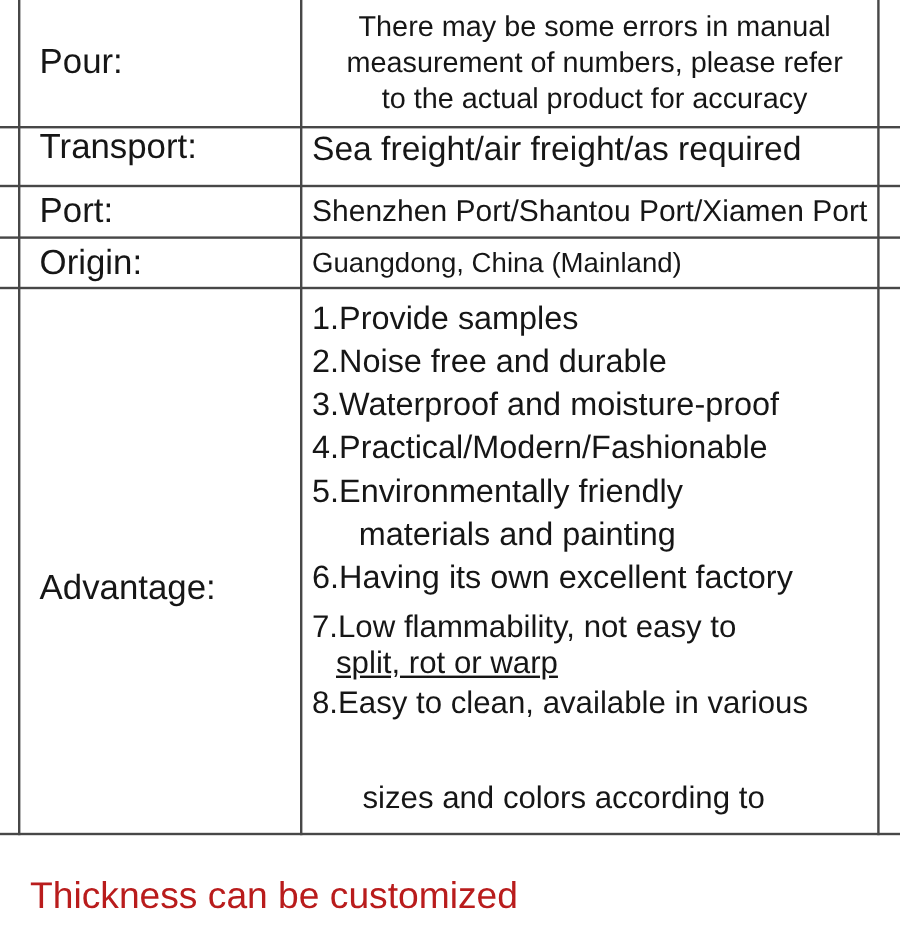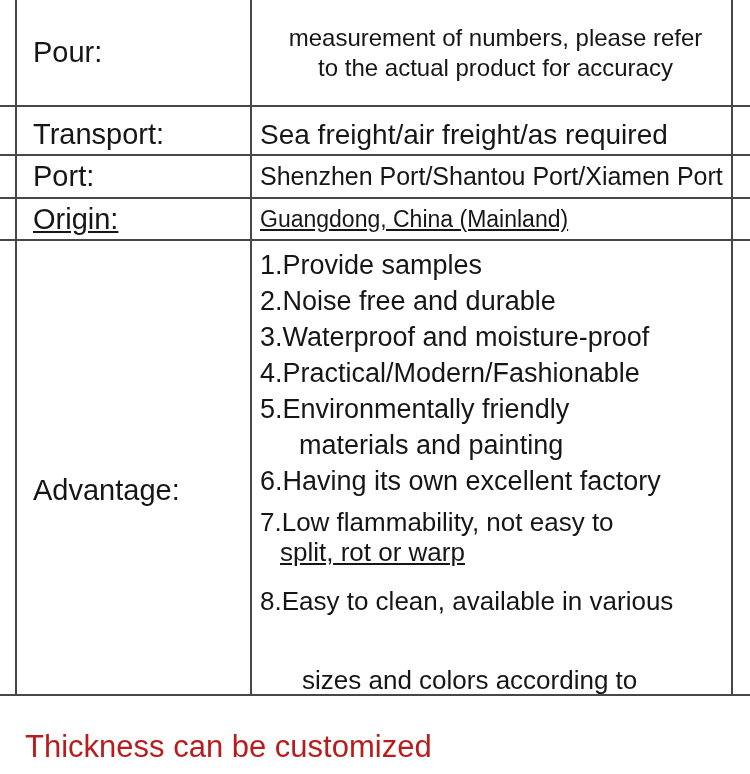--- a/index.html
+++ b/index.html
@@ -34,23 +34,23 @@
     font-size: 29px;
     color: #161616;
   }
   .value-cell {
     left: 252px; width: 479px;
     align-items: center;
     padding-left: 8px;
     color: #161616;
   }
   .r1 { top: 0;     height: 105px; }
-  .r2 { top: 118px; height: 33px;  }
+  .r2 { top: 107px; height: 33px;  }
   .r3 { top: 156px; height: 41px;  }
-  .r4 { top: 199px; height: 40px; text-decoration: underline;  }
+  .r4 { top: 199px; height: 40px;  }
   .r5 { top: 241px; height: 453px; }
 
   .pour-value { flex-direction: column; justify-content: center; font-size: 24px; line-height: 30px; }
   .transport-value { font-size: 28px; }
   .port-value { font-size: 25px; }
   .origin-value { font-size: 23px; }
 
   .advantage-label { align-items: center; padding-bottom: 28px; margin-top: 37px; }
 
   .advantage-value {
@@ -59,21 +59,21 @@
     align-items: flex-start;
     padding-top: 6px;
   }
   .adv-line { font-size: 27px; line-height: 36px; white-space: nowrap; }
   .adv-line.sz-b { font-size: 26px; line-height: 30px; }
   .adv-line.sz-c { font-size: 26px; line-height: 32px; }
   .ind-a { padding-left: 39px; }
   .ind-b { padding-left: 20px; text-decoration: underline; }
   .ind-c { padding-left: 42px; margin-top: 47px; }
   .gap-sm { margin-top: 8px; }
-  .gap-md { margin-top: 18px; }
+  .gap-md { margin-top: 2px; }
 
   .caption {
     position: absolute;
     left: 25px;
     top: 729px;
     font-size: 31px;
     color: #b91c1c;
     white-space: nowrap;
   }
 </style>
@@ -88,20 +88,21 @@
   <div class="hline hl-4"></div>
   <div class="hline hl-5"></div>
   <div class="vline vl-left"></div>
   <div class="vline vl-mid"></div>
   <div class="vline vl-right"></div>
 
   <div class="cell label-cell r1">
     <span>Pour:</span>
   </div>
   <div class="cell value-cell pour-value r1">
+    <span>There may be some errors in manual</span>
     <span>measurement of numbers, please refer</span>
     <span>to the actual product for accuracy</span>
   </div>
 
   <div class="cell label-cell r2">
     <span>Transport:</span>
   </div>
   <div class="cell value-cell transport-value r2">
     <span>Sea freight/air freight/as required</span>
   </div>

